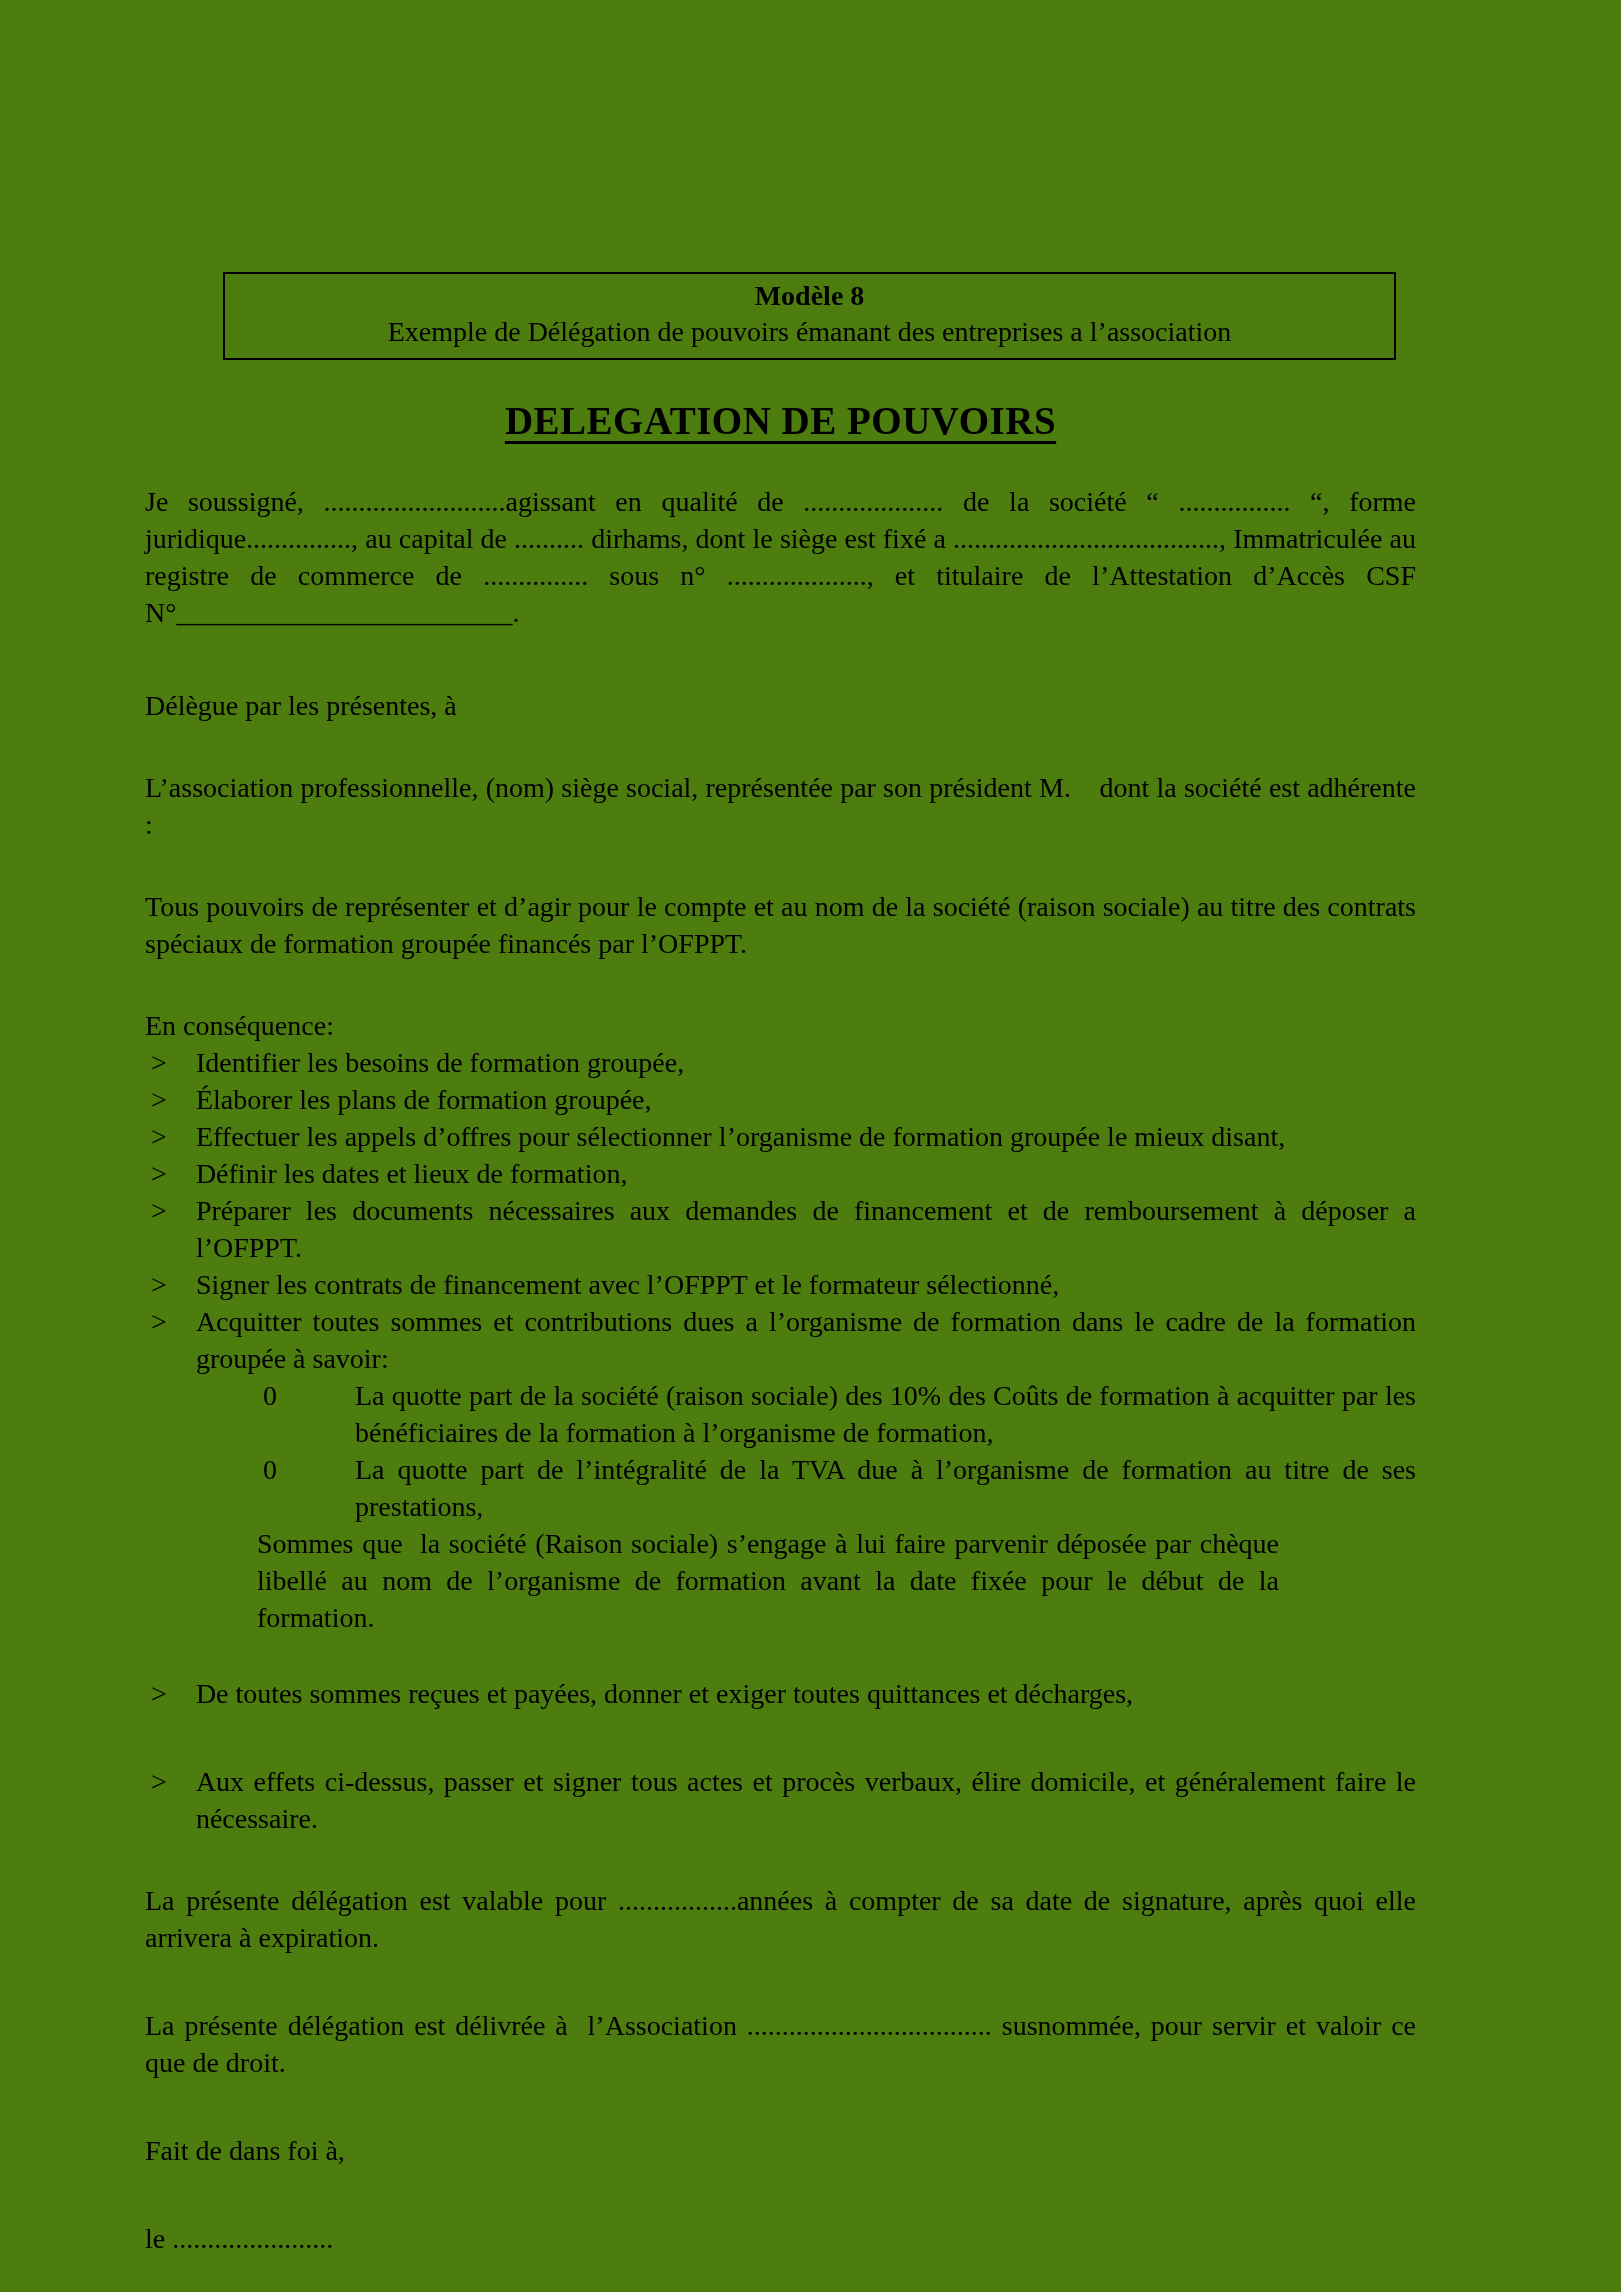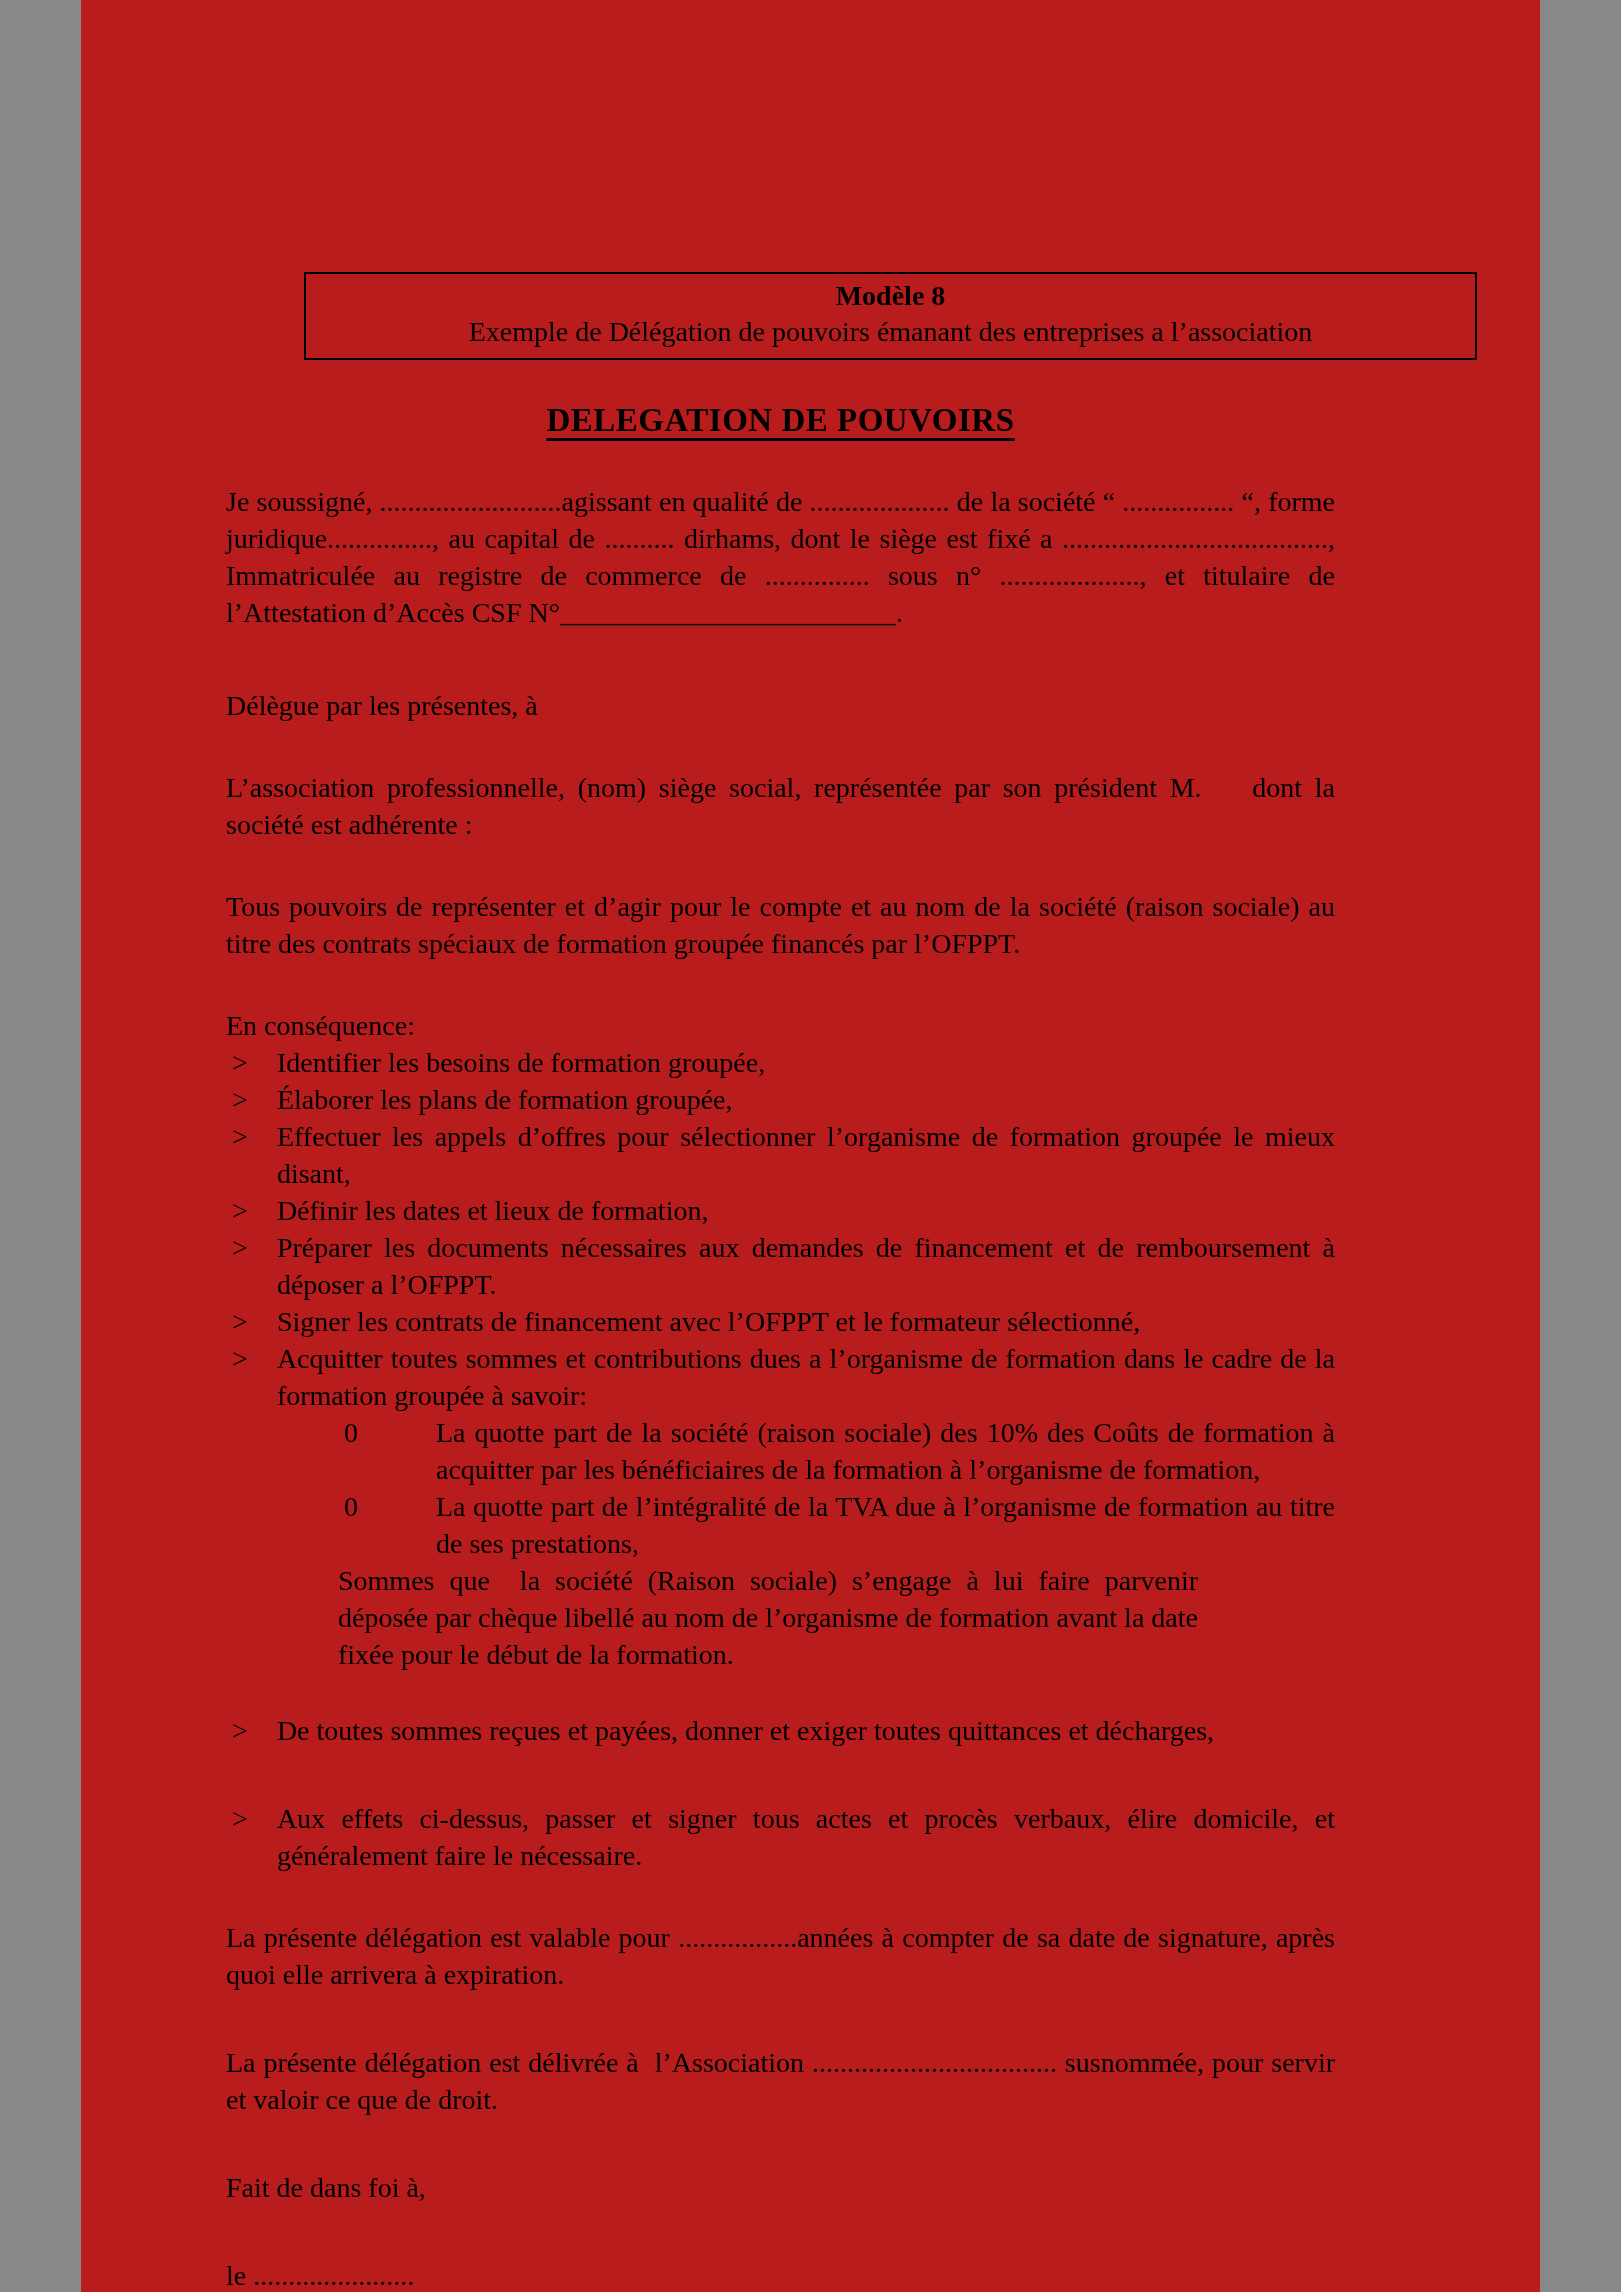--- a/index.html
+++ b/index.html
@@ -1,21 +1,21 @@
 <!DOCTYPE html>
 <html><head>
 <meta charset="utf-8">
 <style>
   html, body { margin: 0; padding: 0; background: #888; }
   .page {
     position: relative;
-    width: 1459px;
+    width: 1621px;
     height: 2293px;
     margin: 0 auto;
-    background: #b91c1c;
+    background: #4d7c0f;
     color: #000000;
     font-family: "Liberation Serif", "DejaVu Serif", serif;
     font-size: 28px;
     line-height: 37px;
     box-sizing: border-box;
     padding: 272px 205px 0 145px;
     overflow: hidden;
   }
   .header-box {
     box-sizing: border-box;
@@ -23,21 +23,21 @@
     margin-left: 78px;
     border: 2.9px solid #000;
     text-align: center;
     padding: 3.9px 9.8px 7.8px;
     line-height: 36px;
   }
   .hb-title { font-weight: bold; }
   .doc-title {
     margin: 37px 0 0;
     text-align: center;
-    font-size: 33px;
+    font-size: 39px;
     line-height: 47px;
     font-weight: bold;
     letter-spacing: 0.5px;
   }
   .doc-title span {
     text-decoration: underline;
     text-decoration-thickness: 2.9px;
     text-underline-offset: 6.9px;
   }
   p { margin: 0; }

